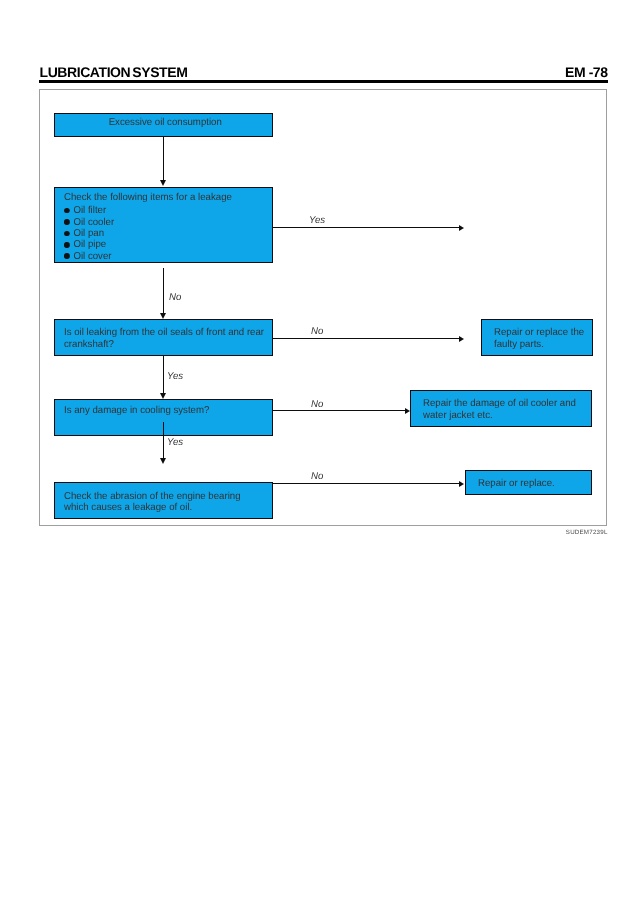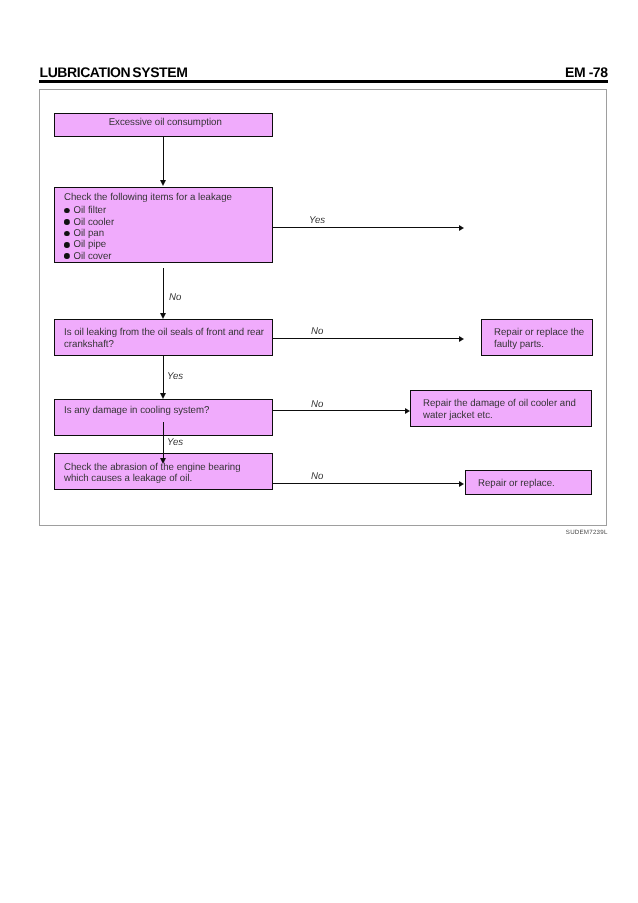--- a/index.html
+++ b/index.html
@@ -10,21 +10,21 @@
 
   .hdr-title{position:absolute;left:39.5px;top:63.6px;font-size:14px;font-weight:bold;
              letter-spacing:-0.42px;word-spacing:-1.4px;color:#000;white-space:nowrap;}
   .hdr-page{position:absolute;left:565px;top:63.6px;font-size:14px;font-weight:bold;
             letter-spacing:-0.42px;color:#000;white-space:nowrap;}
   .hdr-rule{position:absolute;left:39px;top:80.4px;width:568.5px;height:2.4px;background:#000;}
 
   .frame{position:absolute;left:39px;top:89px;width:568px;height:437px;
          border:1px solid #9e9e9e;box-sizing:border-box;}
 
-  .box{position:absolute;border:1.3px solid #0d0d0d;box-sizing:border-box;background:#f0abfc;}
+  .box{position:absolute;border:1.3px solid #0d0d0d;box-sizing:border-box;background:#0ea5e9;}
   .boxtext{position:absolute;color:#333;font-size:10px;line-height:11.4px;white-space:nowrap;
            transform:scaleX(0.965);transform-origin:left top;}
   .boxtext.ctr{left:0;right:0;text-align:center;transform:scaleX(0.965);transform-origin:center top;}
 
   .bullets{position:absolute;color:#333;font-size:10px;line-height:11.4px;
            transform:scaleX(0.965);transform-origin:left top;}
   .bullets div{white-space:nowrap;}
   .bullets .dot{display:inline-block;width:5.6px;height:5.6px;border-radius:50%;
                 background:#111;margin-right:4.2px;vertical-align:-0.3px;}
 
@@ -71,21 +71,21 @@
 
   <div class="box" style="left:54px;top:319.1px;width:219px;height:36.5px;">
     <div class="boxtext" style="left:9px;top:6.8px;">Is oil leaking from the oil seals of front and rear</div>
     <div class="boxtext" style="left:9px;top:18.5px;">crankshaft?</div>
   </div>
 
   <div class="box" style="left:54px;top:399px;width:219px;height:37px;">
     <div class="boxtext" style="left:9px;top:4.6px;">Is any damage in cooling system?</div>
   </div>
 
-  <div class="box" style="left:54px;top:453px;width:219px;height:36.5px;">
+  <div class="box" style="left:54px;top:482px;width:219px;height:36.5px;">
     <div class="boxtext" style="left:9px;top:7.5px;">Check the abrasion of the engine bearing</div>
     <div class="boxtext" style="left:9px;top:19.2px;">which causes a leakage of oil.</div>
   </div>
 
 
   <div class="box" style="left:481px;top:319px;width:112px;height:37px;">
     <div class="boxtext" style="left:11.7px;top:7.4px;">Repair or replace the</div>
     <div class="boxtext" style="left:11.7px;top:18.8px;">faulty parts.</div>
   </div>
 

